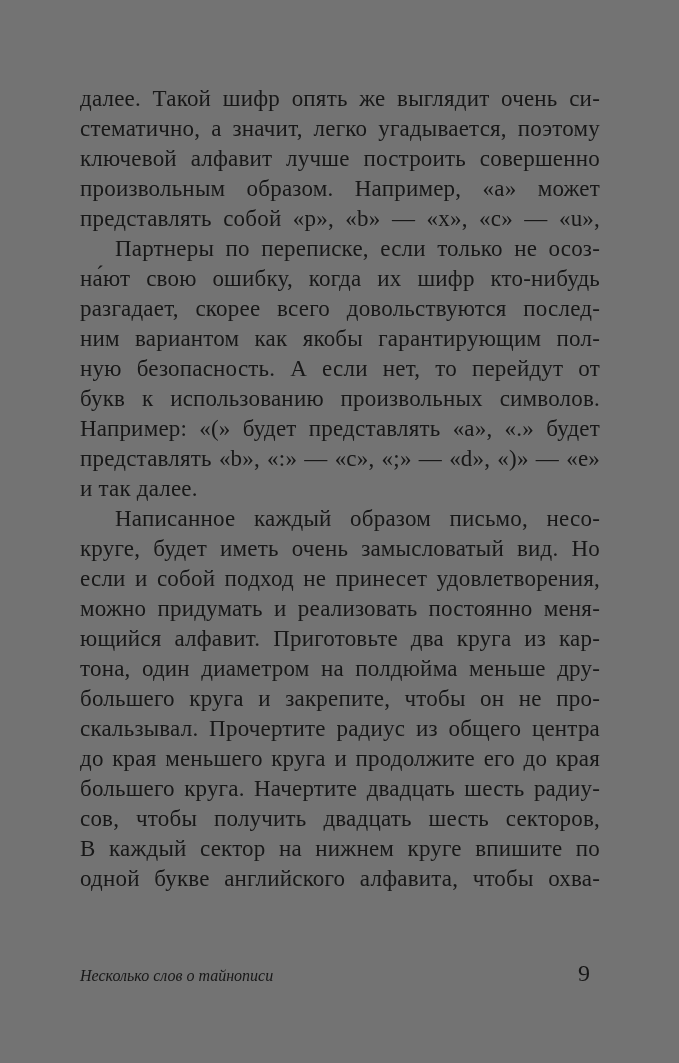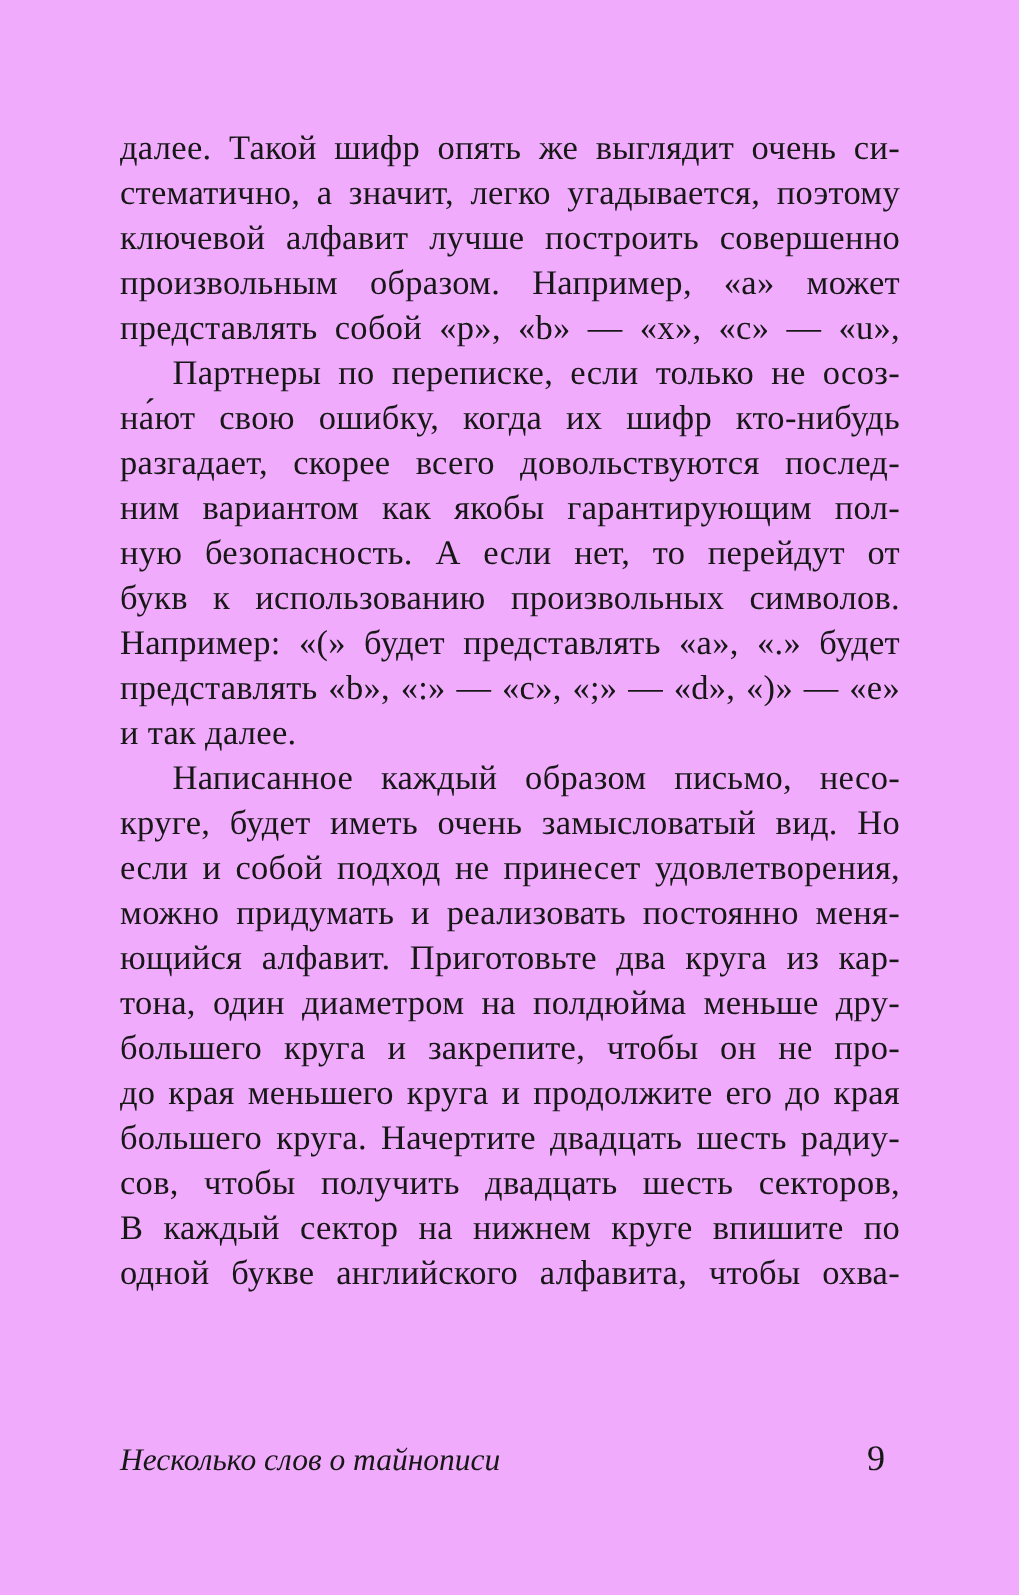--- a/index.html
+++ b/index.html
@@ -11,21 +11,21 @@
     height: 1063px;
     background: #ffffff;
     position: relative;
     font-family: "Liberation Serif", "DejaVu Serif", serif;
     color: #171717;
     overflow: hidden;
   }
   .page {
     position: absolute;
     inset: 0;
-    background: #f0abfc;
+    background: #737373;
   }
   .text-block {
     position: absolute;
     left: 80px;
     top: 84px;
     width: 520px;
   }
   .paragraph {
     margin: 0;
     padding: 0;
@@ -49,21 +49,21 @@
     position: absolute;
     left: 80px;
     top: 958px;
     width: 520px;
     display: flex;
     justify-content: space-between;
     align-items: baseline;
   }
   .running-title {
     font-style: italic;
-    font-size: 21px;
+    font-size: 16px;
     line-height: 30px;
     font-family: Liberation Serif, serif;
   }
   .page-number {
     font-size: 24px;
     line-height: 30px;
     padding-right: 10px;
   }
 </style>
 </head>
@@ -94,20 +94,21 @@
     </div>
 
     <div class="paragraph">
       <div class="line indent">Написанное каждый образом письмо, несо-</div>
       <div class="line">круге, будет иметь очень замысловатый вид. Но</div>
       <div class="line">если и собой подход не принесет удовлетворения,</div>
       <div class="line">можно придумать и реализовать постоянно меня-</div>
       <div class="line">ющийся алфавит. Приготовьте два круга из кар-</div>
       <div class="line">тона, один диаметром на полдюйма меньше дру-</div>
       <div class="line">большего круга и закрепите, чтобы он не про-</div>
+      <div class="line">скальзывал. Прочертите радиус из общего центра</div>
       <div class="line">до края меньшего круга и продолжите его до края</div>
       <div class="line">большего круга. Начертите двадцать шесть радиу-</div>
       <div class="line">сов, чтобы получить двадцать шесть секторов,</div>
       <div class="line">В каждый сектор на нижнем круге впишите по</div>
       <div class="line">одной букве английского алфавита, чтобы охва-</div>
     </div>
 
   </main>
 
   <footer class="footer">

